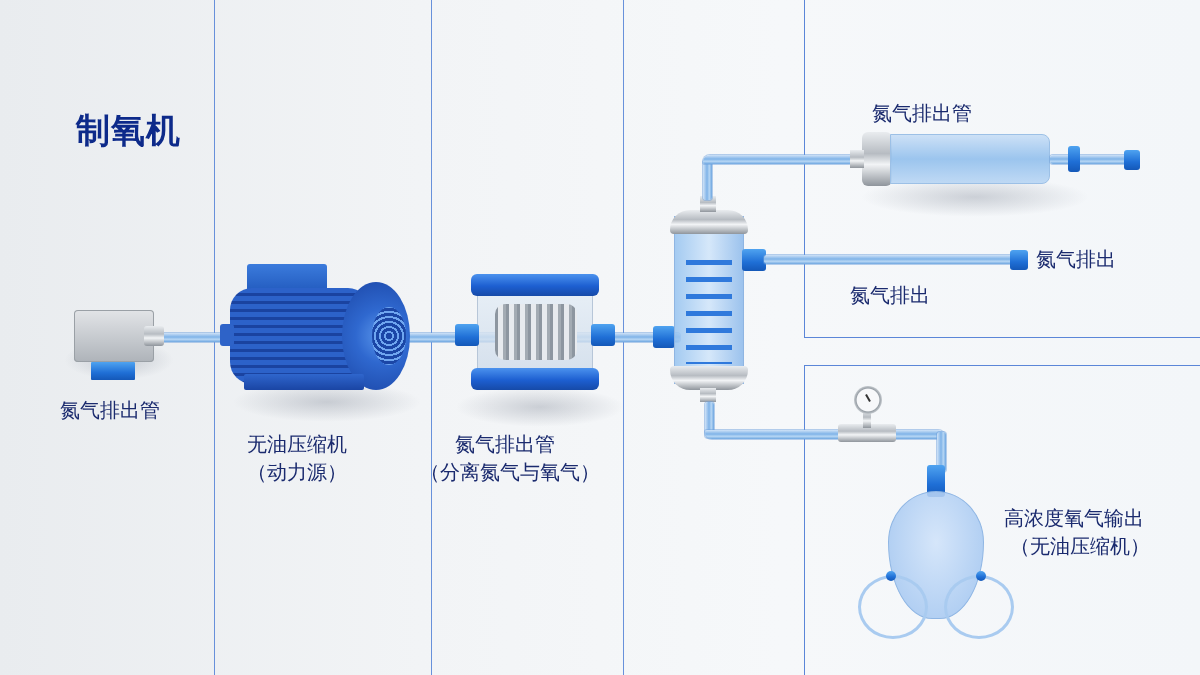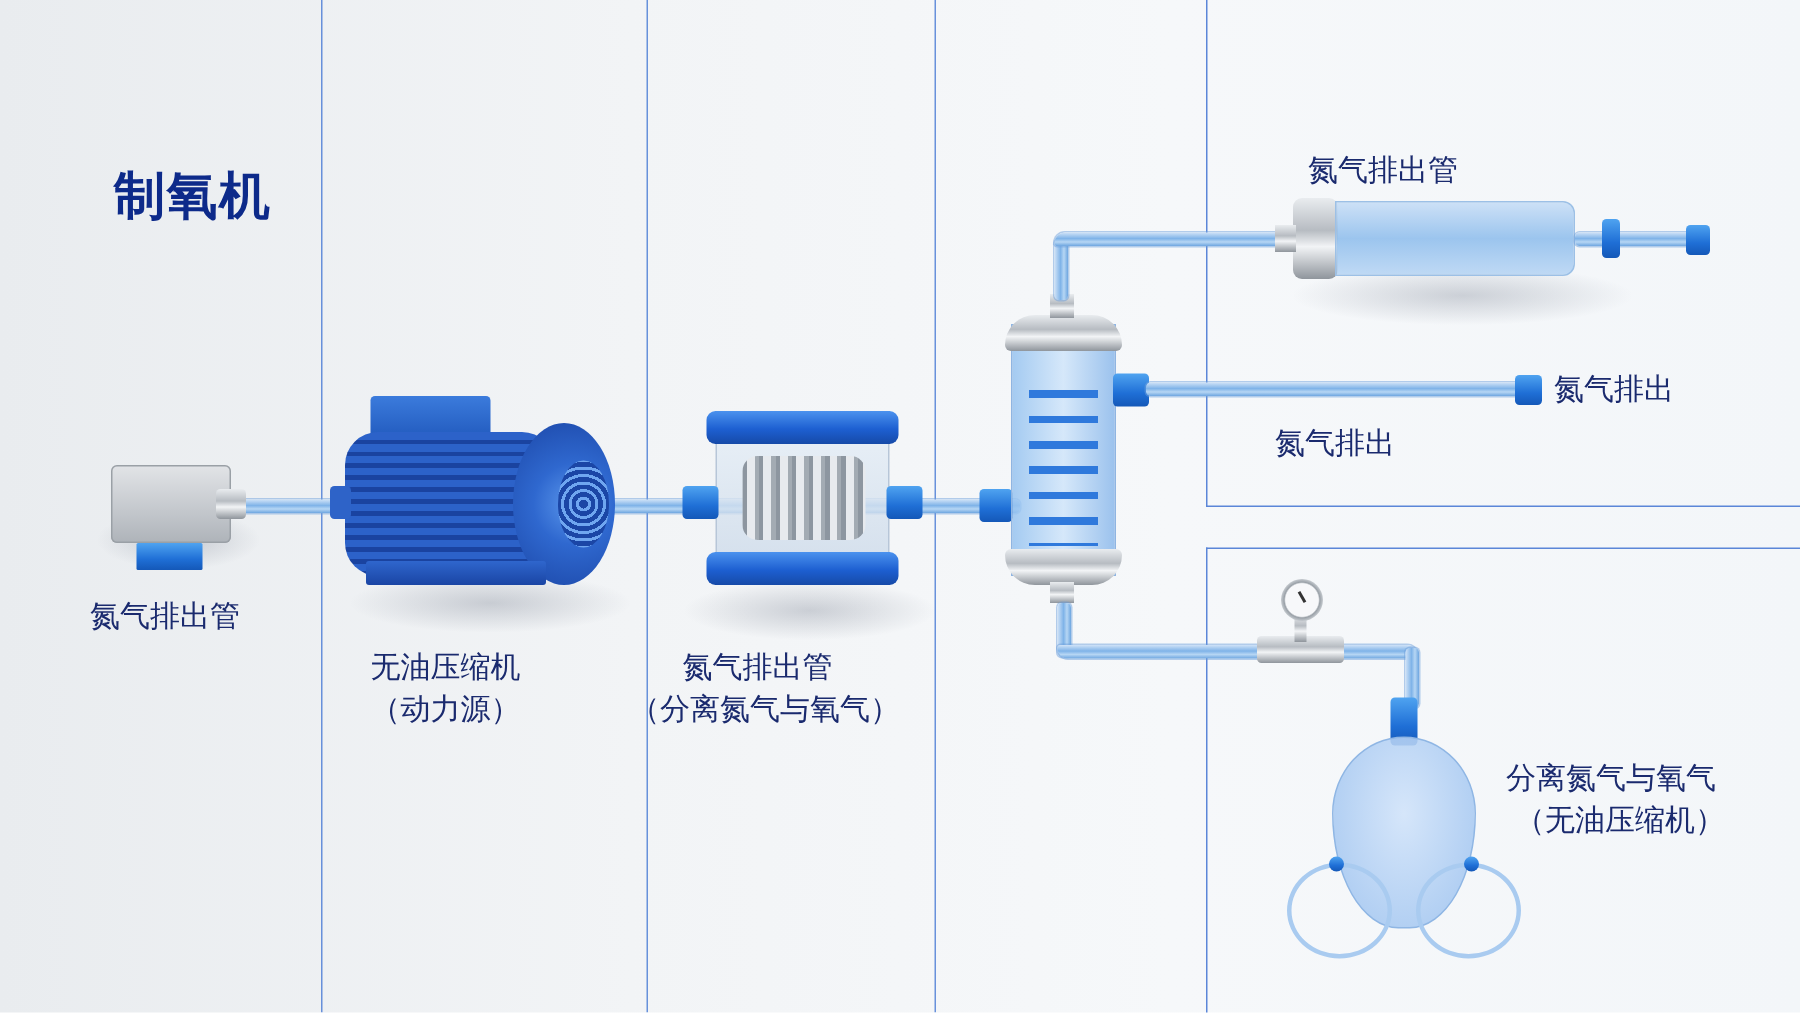--- a/index.html
+++ b/index.html
@@ -104,14 +104,14 @@
 </div>
 
 <div style="position:absolute; left:856px; top:465px; width:160px; height:180px;">
   <div class="blue-cap" style="left:71px; top:0; width:18px; height:32px;"></div>
   <div style="position:absolute; left:32px; top:26px; width:96px; height:128px; border-radius:50% 50% 46% 46% / 40% 40% 60% 60%; background:radial-gradient(ellipse at 50% 40%, rgba(210,228,250,.9), rgba(150,190,238,.85)); border:1px solid #8fb6e4;"></div>
   <div style="position:absolute; left:2px; top:110px; width:70px; height:64px; border:3px solid #a9cbf0; border-radius:50%;"></div>
   <div style="position:absolute; left:88px; top:110px; width:70px; height:64px; border:3px solid #a9cbf0; border-radius:50%;"></div>
   <div class="blue-cap" style="left:30px; top:106px; width:10px; height:10px; border-radius:50%;"></div>
   <div class="blue-cap" style="left:120px; top:106px; width:10px; height:10px; border-radius:50%;"></div>
 </div>
-<div class="label" style="left:1004px; top:505px; width:170px;">分离氮气与氧气</div>
+<div class="label" style="left:1004px; top:505px; width:170px;">高浓度氧气输出</div>
 <div class="label" style="left:1010px; top:533px; width:130px;">（无油压缩机）</div>
 
 </body></html>

